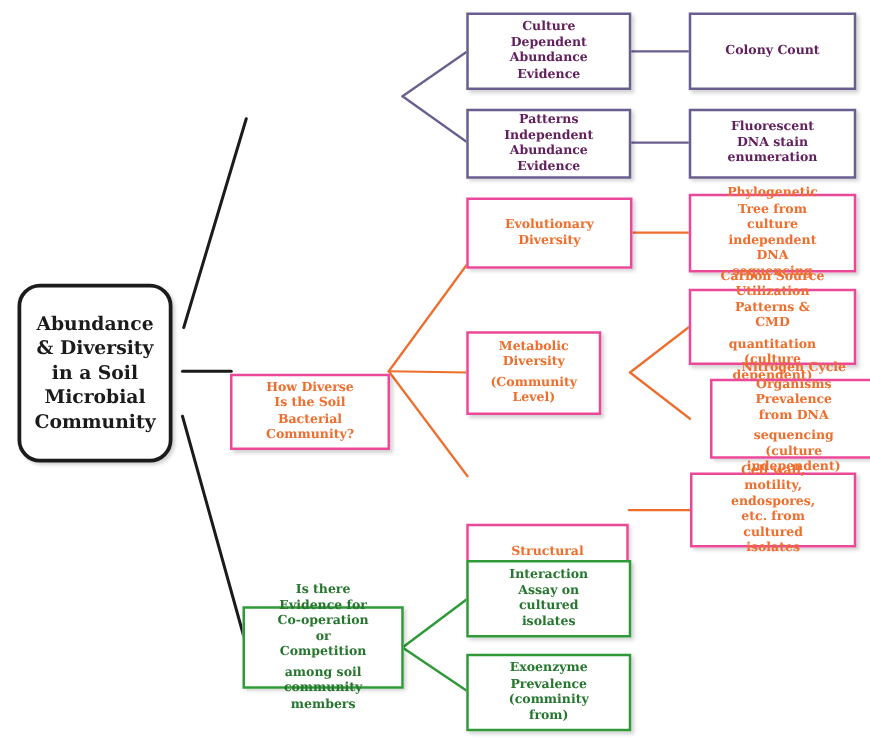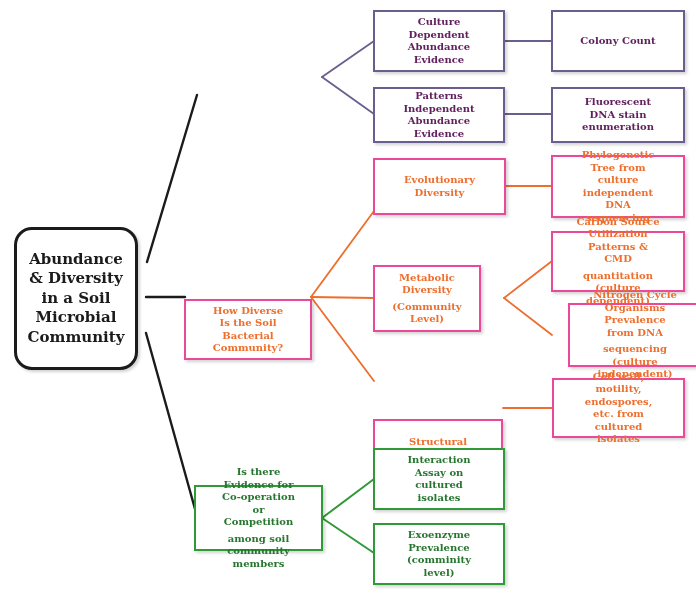--- a/index.html
+++ b/index.html
@@ -136,16 +136,16 @@
   </div>
 
   <div class="node green" id="n-q-interact">
     <div class="label">Is there Evidence for Co-operation or Competition</div>
     <div class="sublabel">among soil community members</div>
   </div>
   <div class="node green" id="n-interaction">
     <div class="label">Interaction Assay on cultured isolates</div>
   </div>
   <div class="node green" id="n-exoenzyme">
-    <div class="label">Exoenzyme Prevalence (comminity level)</div>
+    <div class="label">Exoenzyme Prevalence (comminity from)</div>
   </div>
 
 </div>
 
 </body></html>

